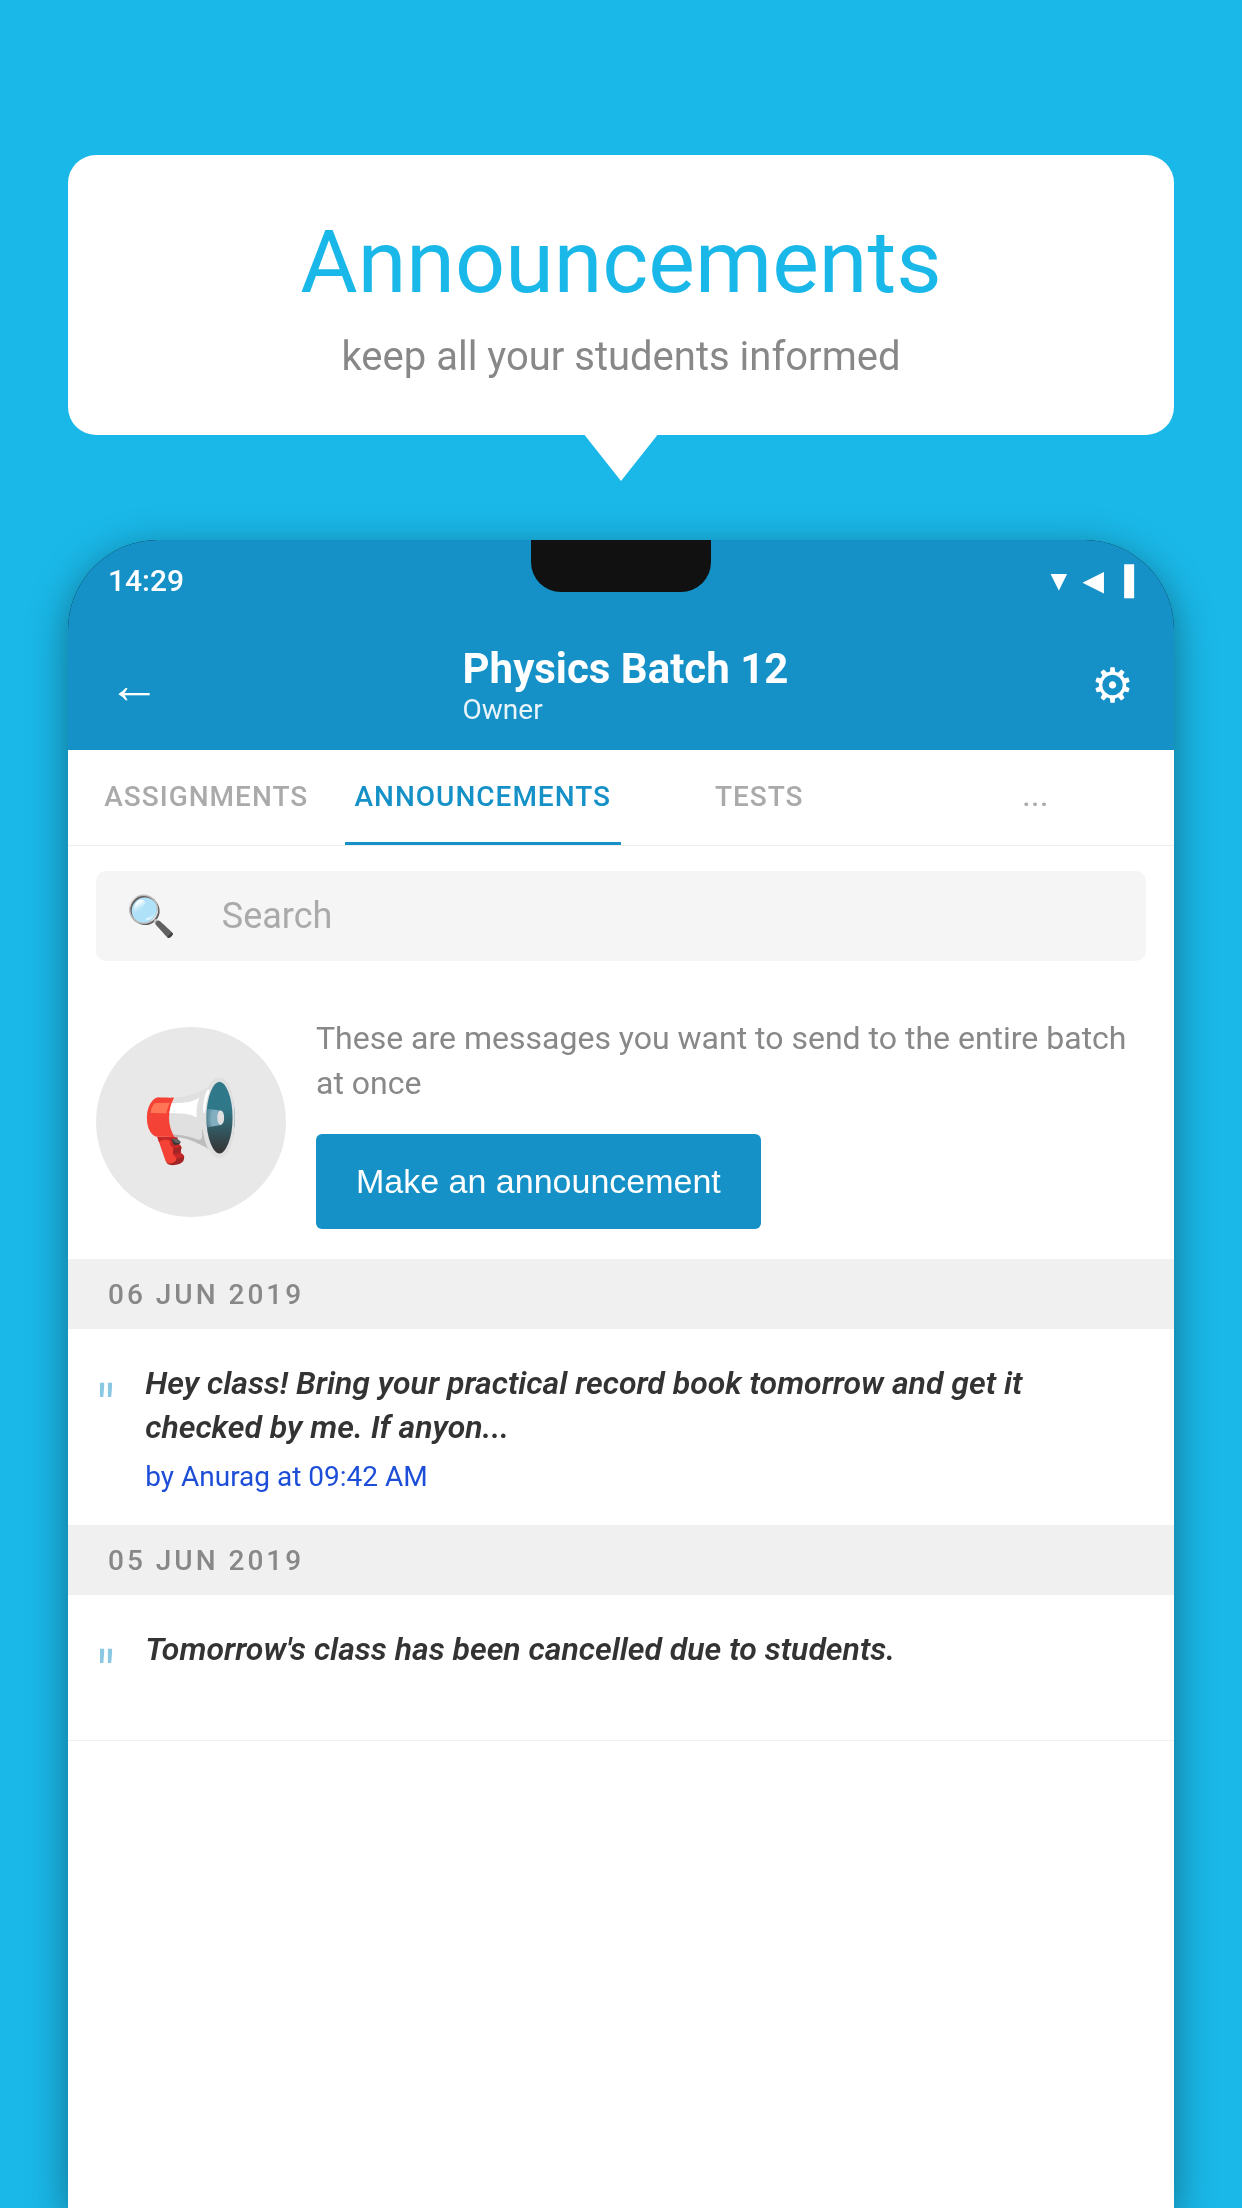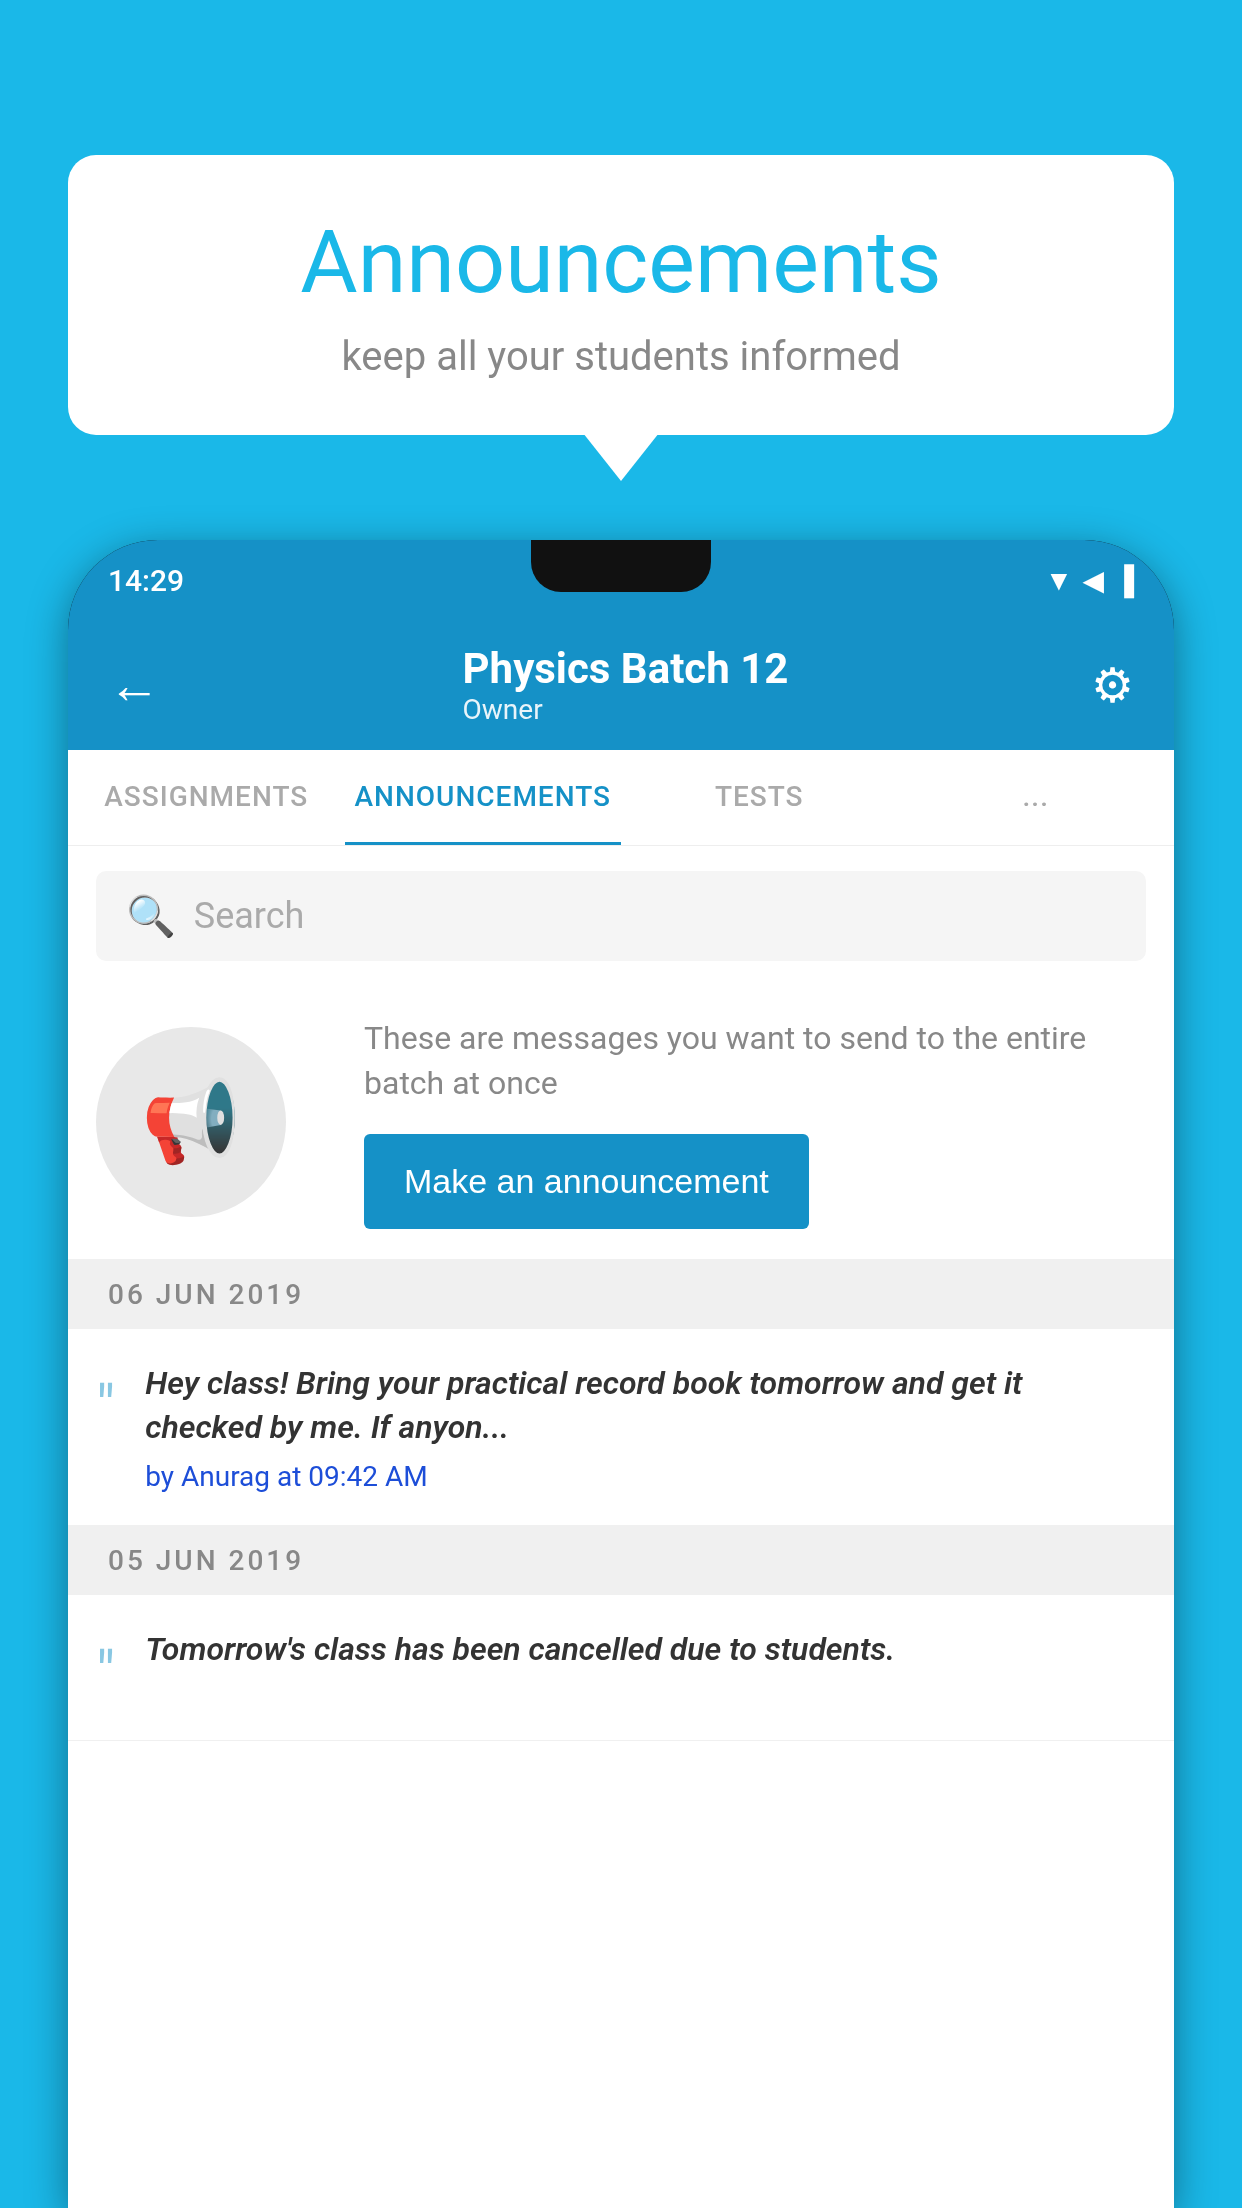--- a/index.html
+++ b/index.html
@@ -194,20 +194,21 @@
     }
 
     .search-icon-el {
       color: #999;
       font-size: 40px;
     }
 
     .search-placeholder {
       color: #aaa;
       font-size: 36px;
+      margin-left: 28px;
     }
 
     
     .announcement-promo {
       display: flex;
       align-items: center;
       padding: 30px 28px;
       gap: 30px;
       border-bottom: 1px solid #f0f0f0;
     }
@@ -223,21 +224,20 @@
       flex-shrink: 0;
     }
 
     .megaphone-icon {
       font-size: 80px;
       color: #5a7a9a;
     }
 
     .promo-right {
       flex: 1;
-      margin-left: 48px;
     }
 
     .promo-text {
       font-size: 32px;
       color: #888;
       margin-bottom: 28px;
       line-height: 1.4;
     }
 
     .make-announcement-btn {

